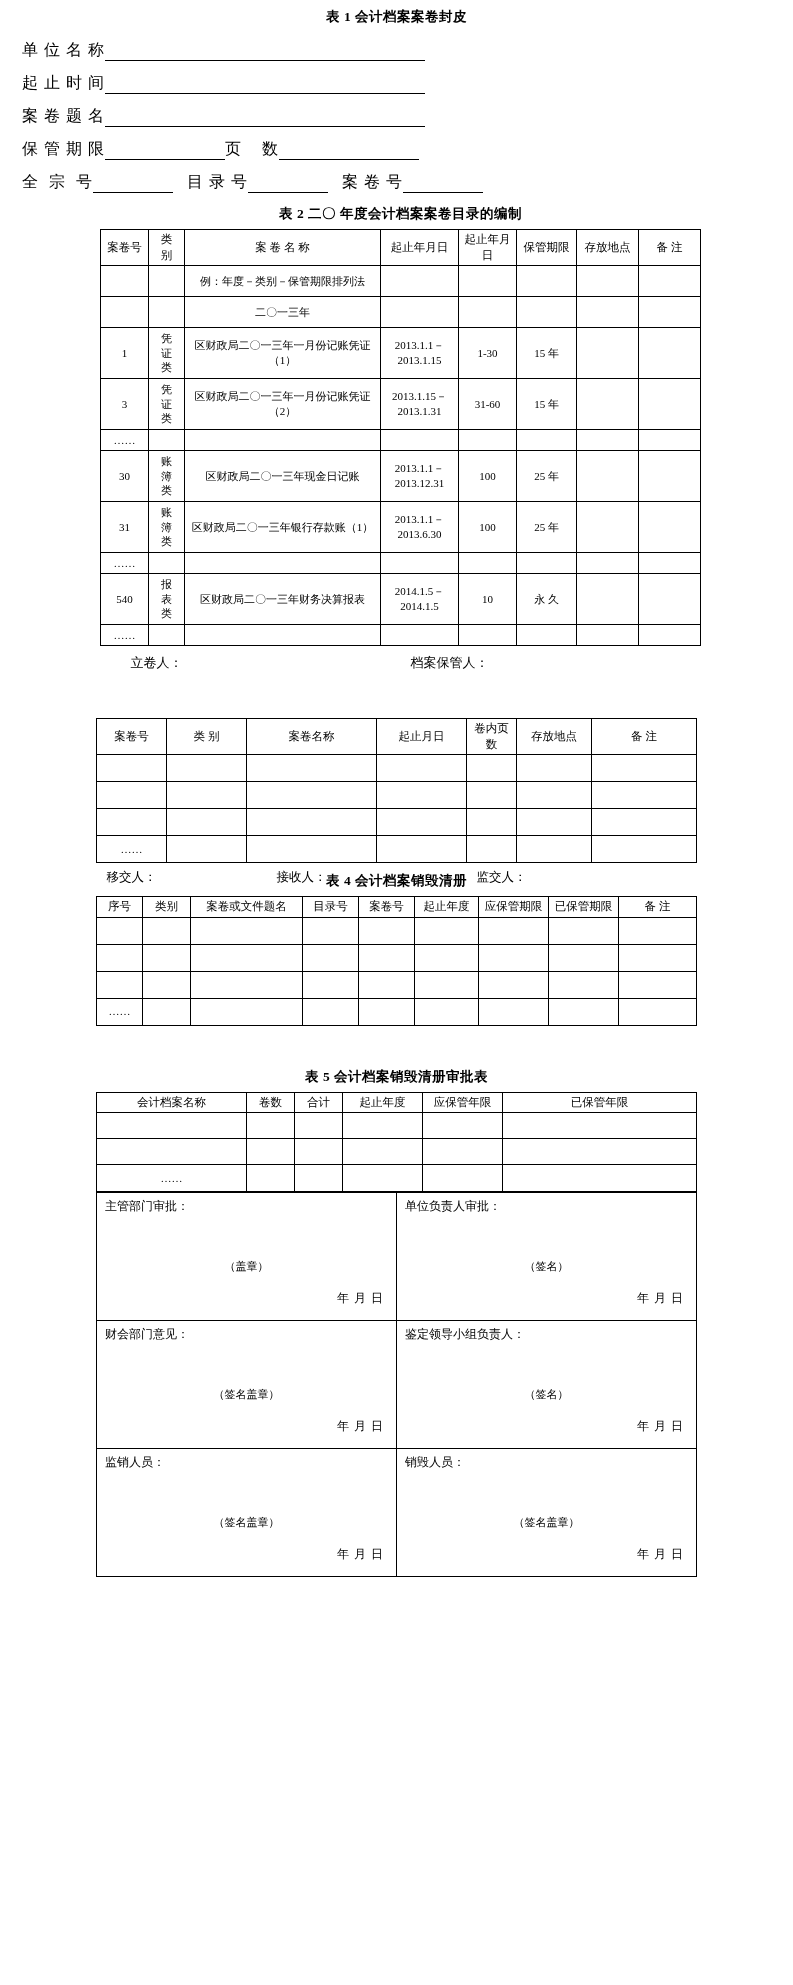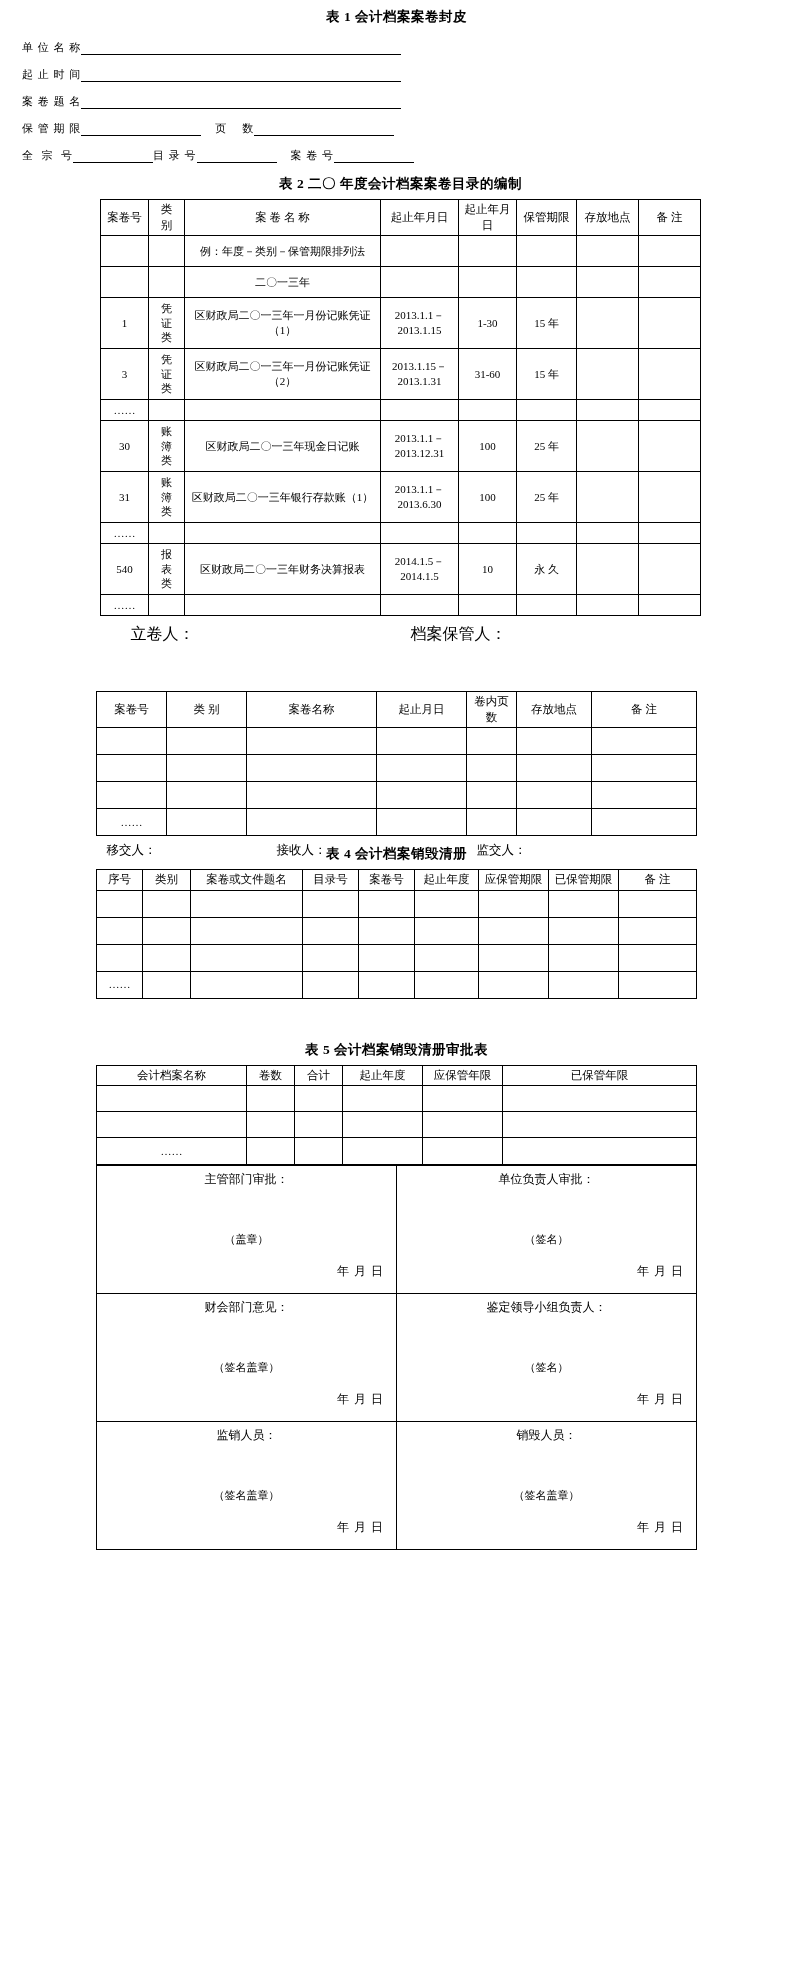--- a/index.html
+++ b/index.html
@@ -34,23 +34,23 @@
   
   .t1-wrap {
     padding: 8px 0 0 0;
   }
   .t1-lines {
     margin: 14px 0 0 0;
     padding-left: 22px;
   }
   .t1-row {
     display: flex;
-    align-items: center;
+    align-items: flex-end;
     margin-bottom: 12px;
-    font-size: 11px;
+    font-size: 16px;
   }
   .t1-label {
     white-space: pre;
     letter-spacing: 1px;
   }
   .ul {
     border-bottom: 1px solid #000;
     display: inline-block;
     height: 14px;
   }
@@ -85,21 +85,21 @@
   
   .t2-title { margin-top: 12px; margin-left: 8px; }
   .t2 { width: 600px; margin: 6px auto 0 auto; }
   .t2 td { height: 26px; }
   .t2 .tall td { height: 46px; }
   .t2 .dots td { height: 16px; font-size: 11px; }
   .sig-row {
     width: 600px;
     margin: 8px auto 0 auto;
     display: flex;
-    font-size: 16px;
+    font-size: 13px;
   }
   .sig-row .s1 { width: 300px; padding-left: 30px; box-sizing: border-box; }
   .sig-row .s2 { width: 300px; padding-left: 10px; box-sizing: border-box; }
 
   
   .t3-wrap { margin-top: 46px; }
   .t3 { width: 600px; margin: 6px auto 0 auto; }
   .t3 td { height: 22px; }
   .sig-row3 {
     width: 600px;
@@ -128,21 +128,21 @@
     table-layout: fixed;
   }
   .approval td {
     border: 1px solid #000;
     vertical-align: top;
     padding: 5px 8px 4px 8px;
     font-size: 12px;
     height: 118px;
     position: relative;
   }
-  .approval .hdr { display: block; margin-bottom: 4px; text-align: center; }
+  .approval .hdr { display: block; margin-bottom: 4px; }
   .approval .seal {
     display: block;
     text-align: center;
     margin-top: 44px;
     font-size: 11px;
   }
   .approval .ymd {
     display: block;
     text-align: right;
     margin-top: 16px;
@@ -171,28 +171,28 @@
       </div>
 
       <div class="t1-row">
         <span class="t1-label">案 卷 题 名</span>
         <span class="ul" style="width:320px"></span>
       </div>
 
       <div class="t1-row">
         <span class="t1-label">保 管 期 限</span>
         <span class="ul" style="width:120px"></span>
-        <span class="t1-label" style="margin-left:14px">页    数</span>
+        <span class="t1-label" style="margin-left:0">页    数</span>
         <span class="ul" style="width:140px"></span>
       </div>
 
       <div class="t1-row">
         <span class="t1-label">全  宗  号</span>
         <span class="ul" style="width:80px"></span>
-        <span class="t1-label" style="">目 录 号</span>
+        <span class="t1-label" style="margin-left:14px">目 录 号</span>
         <span class="ul" style="width:80px"></span>
         <span class="t1-label" style="margin-left:14px">案 卷 号</span>
         <span class="ul" style="width:80px"></span>
       </div>
 
     </div>
   </div>
 
   <div class="section t2-title">
     <div class="title">表 2 二〇      年度会计档案案卷目录的编制</div>

